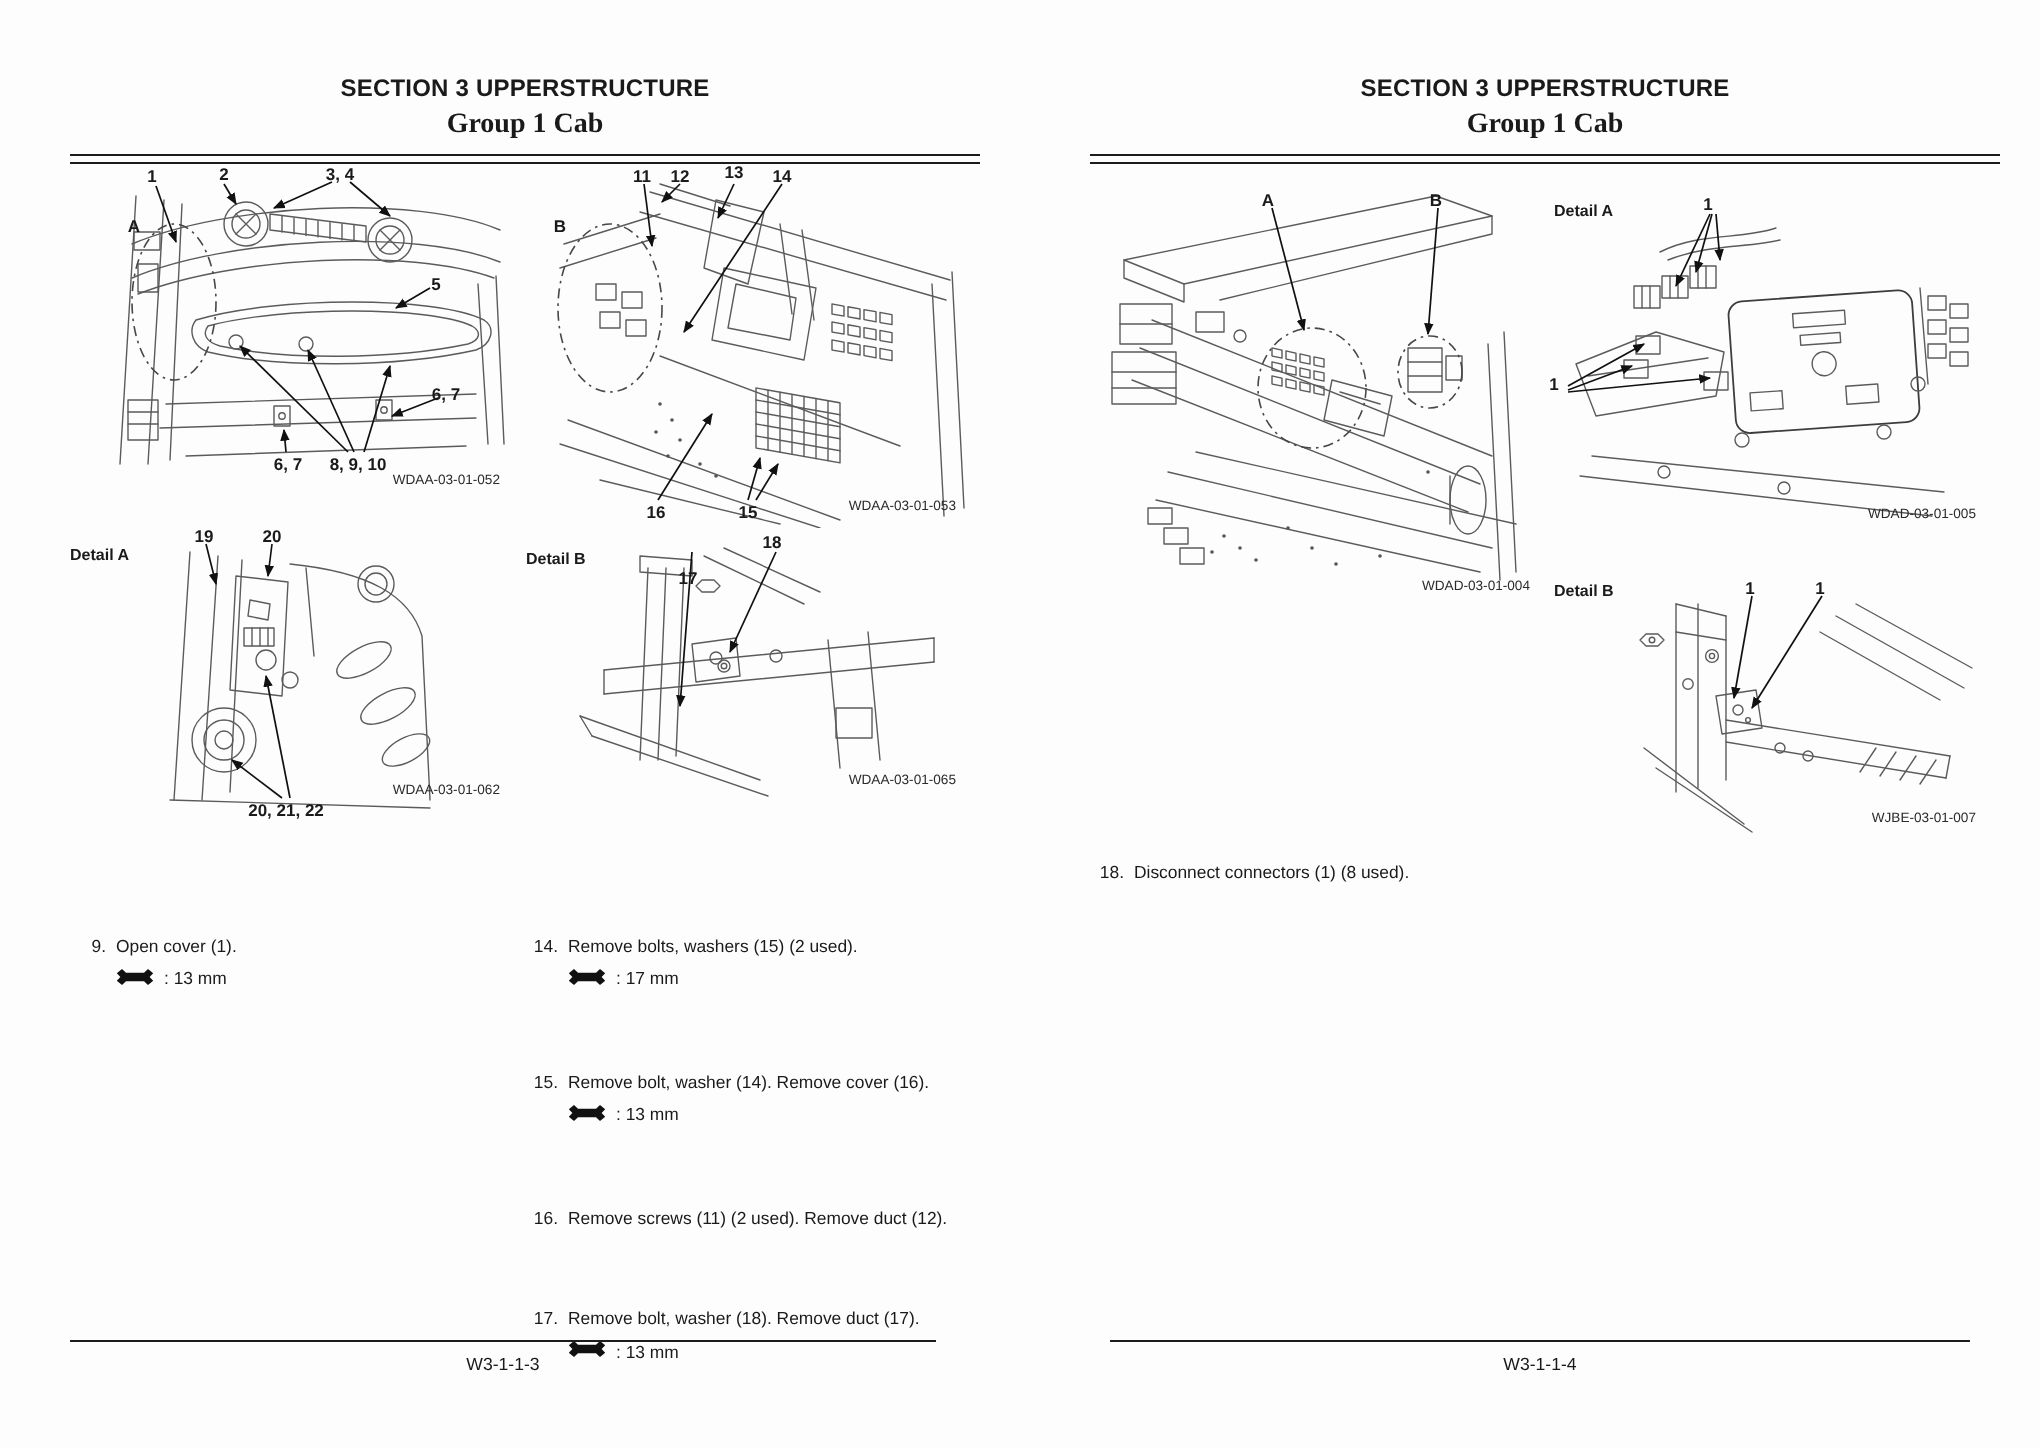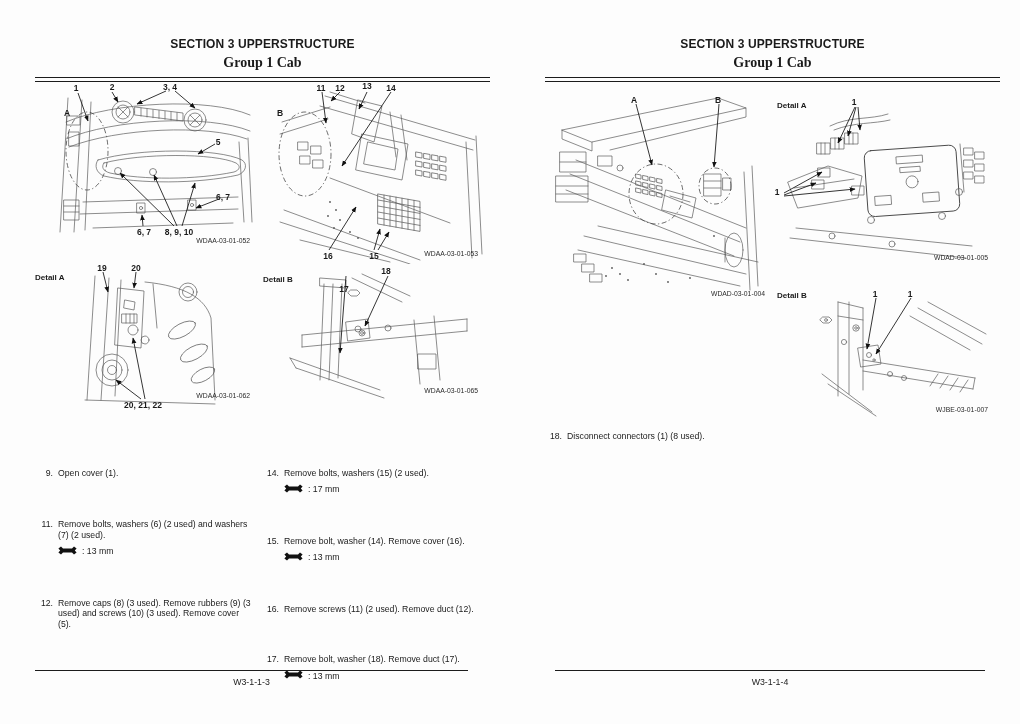--- a/index.html
+++ b/index.html
@@ -252,33 +252,25 @@
   <span class="callout" style="left:82px;top:23px">17</span>
   <span class="callout" style="left:124px;top:5px">18</span>
   <span class="figcode" style="right:6px;top:126px">WDAA-03-01-065</span>
 </div>
 
 <div class="steps" style="left:36px;top:428px;width:216px">
   <div class="step">
     <span class="snum">9.</span>
     <span class="stext">Open cover (1).</span>
   </div>
-  <div class="step">
-    <span class="snum">11.</span>
-    <span class="stext">Remove bolts, washers (6) (2 used) and washers (7) (2 used).</span>
-  </div>
   <div class="toolrow">
     <span><svg width="19" height="9" viewBox="0 0 19 9">
           <path d="M0.4,2.6 L3,0.5 L5,2.4 L14,2.4 L16,0.5 L18.6,2.6 L16.8,4.5 L18.6,6.4 L16,8.5 L14,6.6 L5,6.6 L3,8.5 L0.4,6.4 L2.2,4.5 Z" fill="#111"></path>
         </svg></span>
     <span>: 13 mm</span>
-  </div>
-  <div class="step">
-    <span class="snum">12.</span>
-    <span class="stext">Remove caps (8) (3 used). Remove rubbers (9) (3 used) and screws (10) (3 used). Remove cover (5).</span>
   </div>
 </div>
 
 <div class="steps" style="left:262px;top:428px;width:224px">
   <div class="step">
     <span class="snum">14.</span>
     <span class="stext">Remove bolts, washers (15) (2 used).</span>
   </div>
   <div class="toolrow">
     <span><svg width="19" height="9" viewBox="0 0 19 9">

